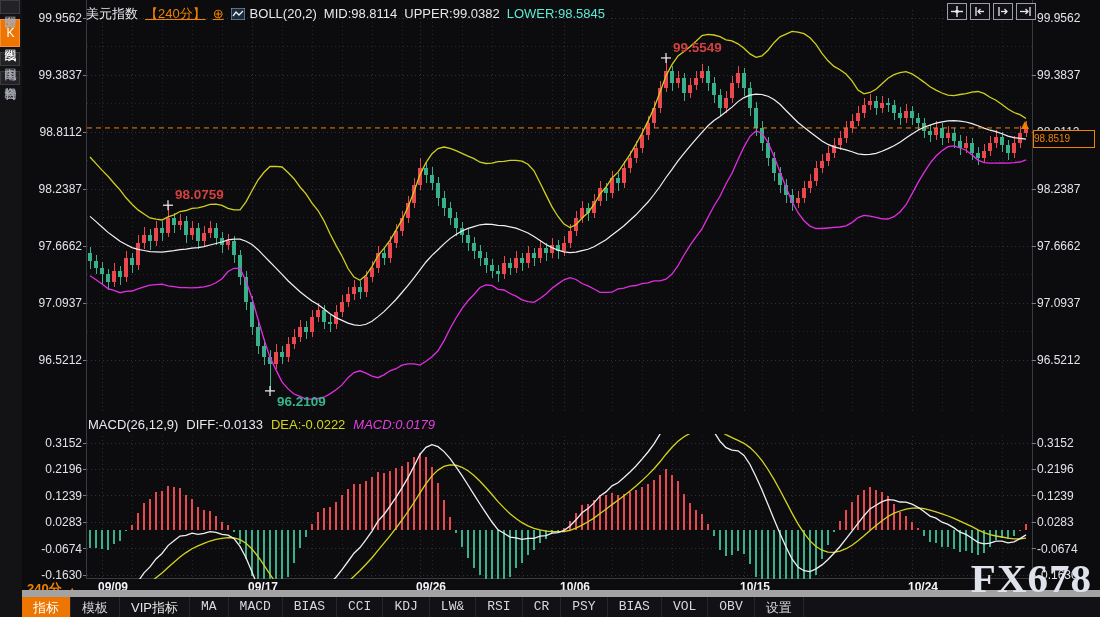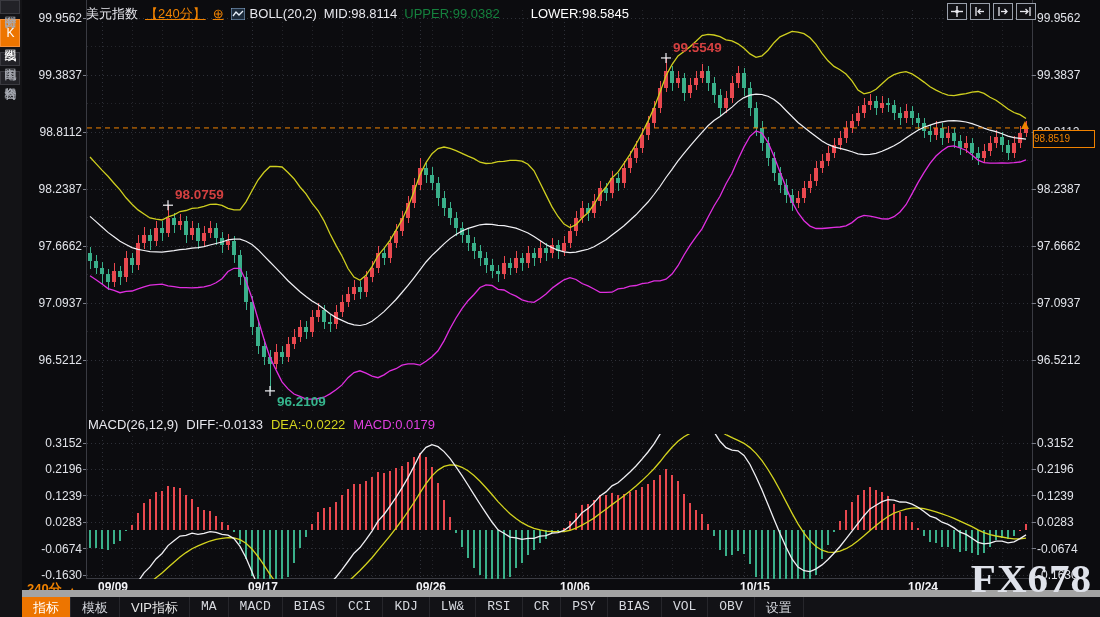--- a/index.html
+++ b/index.html
@@ -10,24 +10,24 @@
   .vtab{writing-mode:vertical-lr;text-orientation:upright;width:20px;margin:0 0 5px 0;
         background:#222227;border:1px solid #3a3a40;color:#a8abb3;font-size:12px;
         display:flex;align-items:center;justify-content:center;padding:6px 0;cursor:pointer;box-sizing:border-box;}
   .vtab.active{background:#ed7500;border-color:#f5903a;color:#fff;}
   
   #plot{position:absolute;left:0;top:0;z-index:1;}
   
   #main-header{position:absolute;left:86px;top:5px;z-index:4;font-size:13px;color:#e8e8ee;white-space:nowrap;}
   #main-header span{margin-right:7px;}
   .c-orange{color:#f08200;text-decoration:underline;}
-  .c-upper{color:#15803d;}
-  .c-lower{color:#ffffff;margin-left:24px;}
+  .c-upper{color:#e5e5e5;}
+  .c-lower{color:#5eead4;}
   .c-yellow{color:#d4d41f;}
-  .c-magenta{color:#e040e0;}
+  .c-magenta{color:#e040e0;font-style:italic;}
   #indicator-mini-icon{display:inline-block;width:14px;height:12px;vertical-align:-2px;margin-right:5px;}
   
   #chart-tools{position:absolute;right:64px;top:3px;z-index:5;display:flex;gap:3px;}
   .tool-btn{width:18px;height:15px;border:1px solid #9aa0ab;background:#101014;display:flex;
             align-items:center;justify-content:center;cursor:pointer;}
   .tool-btn svg{display:block;}
   
   .tick-label{position:absolute;font-size:12px;color:#e2e4ea;z-index:3;line-height:14px;}
   .tick-left{left:24px;width:58px;text-align:right;}
   .tick-right{left:1037px;width:60px;text-align:left;}

